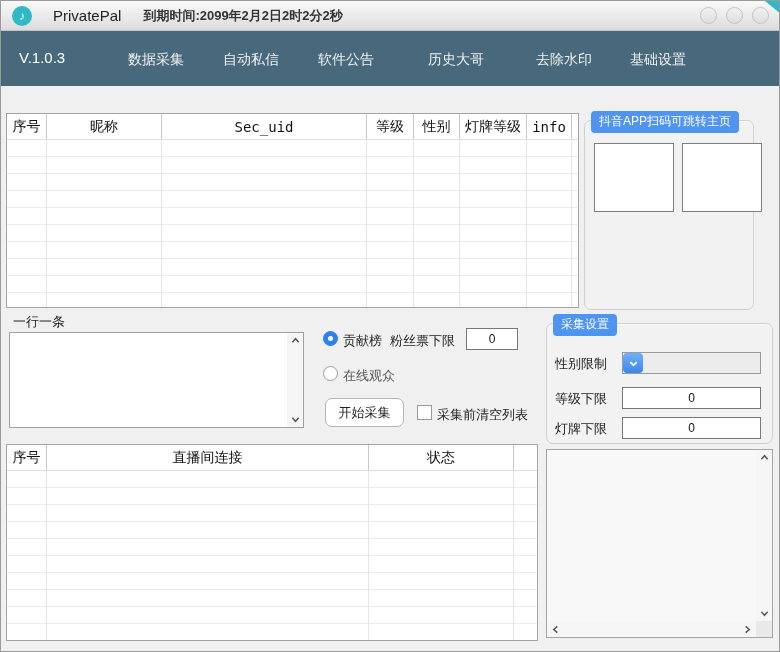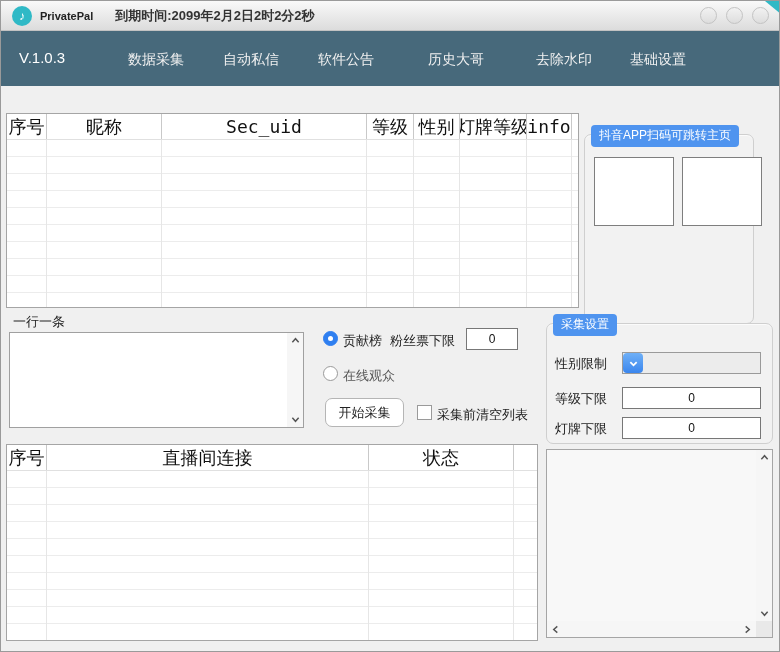--- a/index.html
+++ b/index.html
@@ -15,21 +15,21 @@
     background:linear-gradient(#f9f9f9,#dcdcdc);
     border-bottom:1px solid #c2c2c2;
     display:flex; align-items:center;
   }
   .app-icon {
     width:20px; height:20px; border-radius:50%;
     background:#2fb9c6; color:#fff; font-size:12px;
     display:flex; align-items:center; justify-content:center;
     margin-left:11px;
   }
-  .app-title { font-size:11px; font-weight:bold; color:#222; margin-left:8px; }
+  .app-title { font-size:15px; font-weight:normal; color:#222; margin-left:21px; }
   .expire-text { font-size:13px; font-weight:bold; color:#333; margin-left:22px; }
   .win-btns { position:absolute; right:12px; top:6px; display:flex; gap:9px; }
   .win-btn {
     width:17px; height:17px; border-radius:50%;
     background:linear-gradient(#f2f2f2,#dddddd);
     border:1px solid #c3c3c3;
   }
   .corner-accent {
     position:absolute; right:0; top:0; width:16px; height:13px;
     background:#2fb9c6; clip-path:polygon(100% 0,0 0,100% 100%);
@@ -41,21 +41,21 @@
   }
   .nav-version { position:absolute; left:18px; top:18px; color:#ffffff; font-size:15px; }
   .nav-item {
     position:absolute; top:20px; transform:translateX(-50%);
     color:#f0f0f0; font-size:14px; cursor:pointer; white-space:nowrap;
   }
   
   .gtable { position:absolute; background:#fff; border:1px solid #a5a5a5; }
   .gtable .thead {
     display:grid; height:26px; background:#fff;
-    border-bottom:1px solid #e0e0e0; font-size:18px; color:#111;
+    border-bottom:1px solid #e0e0e0; font-size:14px; color:#111;
   }
   .gtable .thead .th {
     display:flex; align-items:center; justify-content:center;
     border-right:1px solid #c9c9c9; overflow:hidden; white-space:nowrap;
   }
   .gtable .tbody {
     position:absolute; left:0; right:0; top:26px; bottom:0;
     display:grid;
     background:repeating-linear-gradient(to bottom,#ffffff 0px,#ffffff 16px,#ececec 16px,#ececec 17px);
   }
@@ -181,21 +181,21 @@
       <div class="bcol"></div>
       <div class="bcol"></div>
       <div class="bcol"></div>
     <div class="bcol"></div>
       <div class="bcol"></div>
       <div class="bcol"></div>
       <div></div>
   </div>
 </div>
 
-<div class="groupbox" style="left:583px; top:133px; width:170px; height:190px;">
+<div class="groupbox" style="left:583px; top:119px; width:170px; height:190px;">
   <div class="group-pill">抖音APP扫码可跳转主页</div>
   <div class="qr-box" style="left:9px;"></div>
   <div class="qr-box" style="left:97px;"></div>
 </div>
 
 <div class="list-label">一行一条</div>
 <div class="textarea-wrap">
   <div class="vscroll">
     <svg class="chev" viewBox="0 0 10 10">
         <polyline points="1.5,7 5,3 8.5,7"></polyline>

